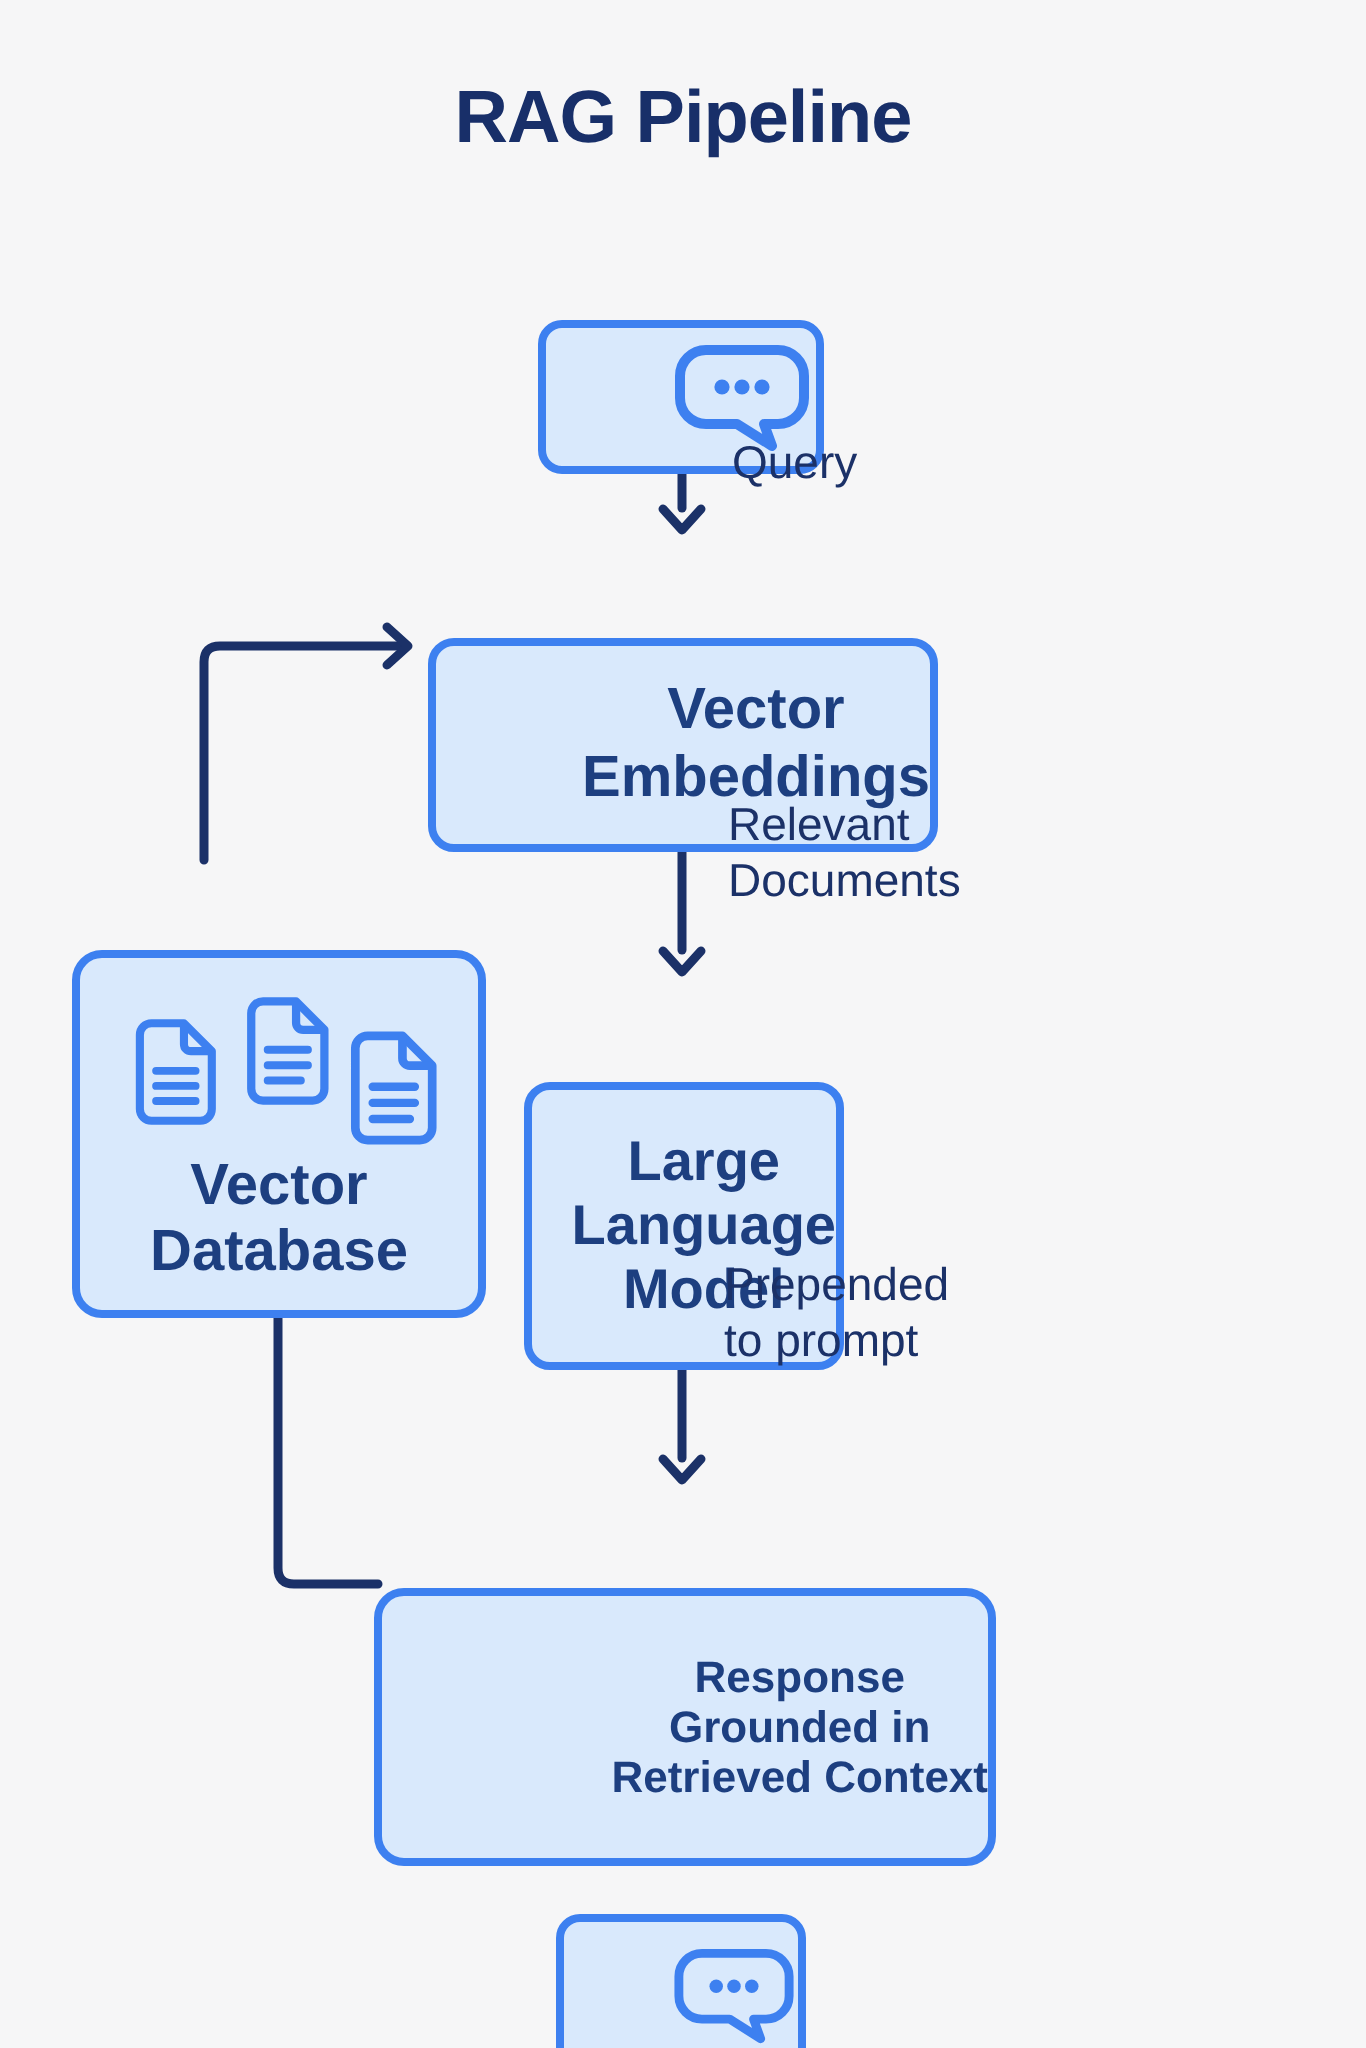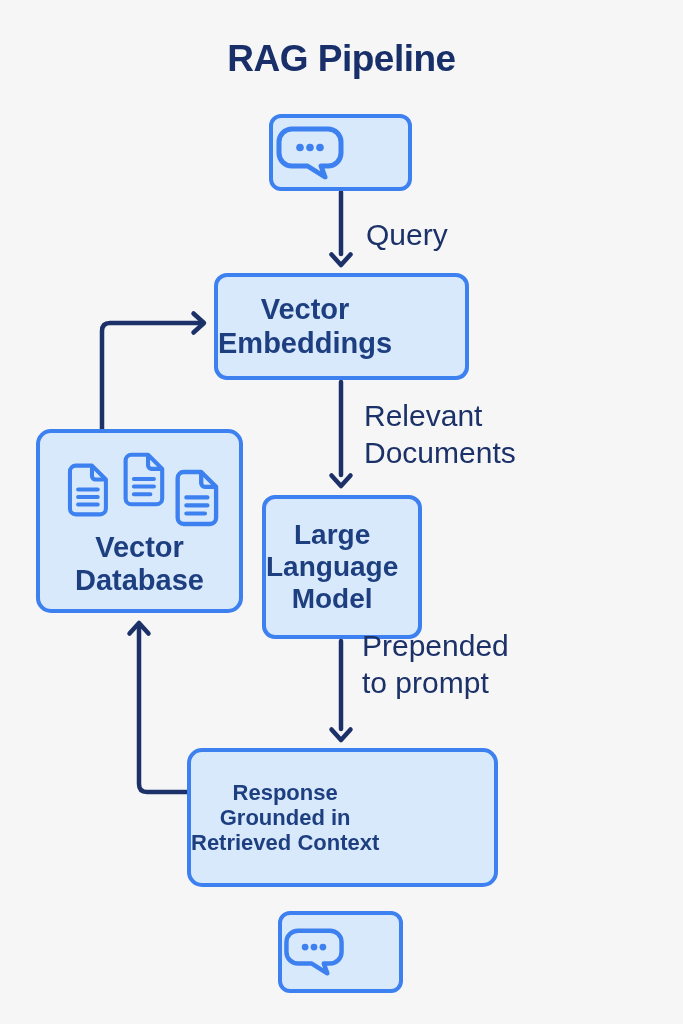--- a/index.html
+++ b/index.html
@@ -46,22 +46,23 @@
     letter-spacing: -0.5px;
     color: var(--title-navy);
   }
   .node {
     position: absolute;
     background: var(--node-fill);
     border: 4px solid var(--node-border);
     border-radius: 13px;
     display: flex;
     align-items: center;
-    justify-content: flex-start;
+    justify-content: flex-end;
     text-align: center;
+    margin-top: 46px;
   }
   .node .node-label {
     font-weight: 700;
     color: var(--text-navy);
     white-space: pre-line;
     line-height: 1.15;
   }
   .node-user-query     { left: 269px; top: 114px; width: 143px; height: 77px;  border-radius: 12px; }
   .node-vector-embeddings { left: 214px; top: 273px; width: 255px; height: 107px; }
   .node-vector-embeddings .node-label { font-size: 29px; }
@@ -81,21 +82,21 @@
     color: var(--text-navy);
     white-space: pre-line;
     line-height: 1.15;
   }
   .doc-icon { position: absolute; }
   .doc-1 { left: 25px; top: 28px; }
   .doc-2 { left: 80px; top: 17px; }
   .doc-3 { left: 132px; top: 34px; }
   .edge-label {
     position: absolute;
-    font-size: 30px;
+    font-size: 23px;
     font-weight: 400;
     color: var(--arrow-navy);
     white-space: pre-line;
     line-height: 1.22;
   }
   .edge-label-query     { left: 366px; top: 217px; }
   .edge-label-relevant  { left: 364px; top: 398px; }
   .edge-label-prepended { left: 362px; top: 628px; }
   .chat-icon svg, .doc-icon svg { display: block; }
 </style>

